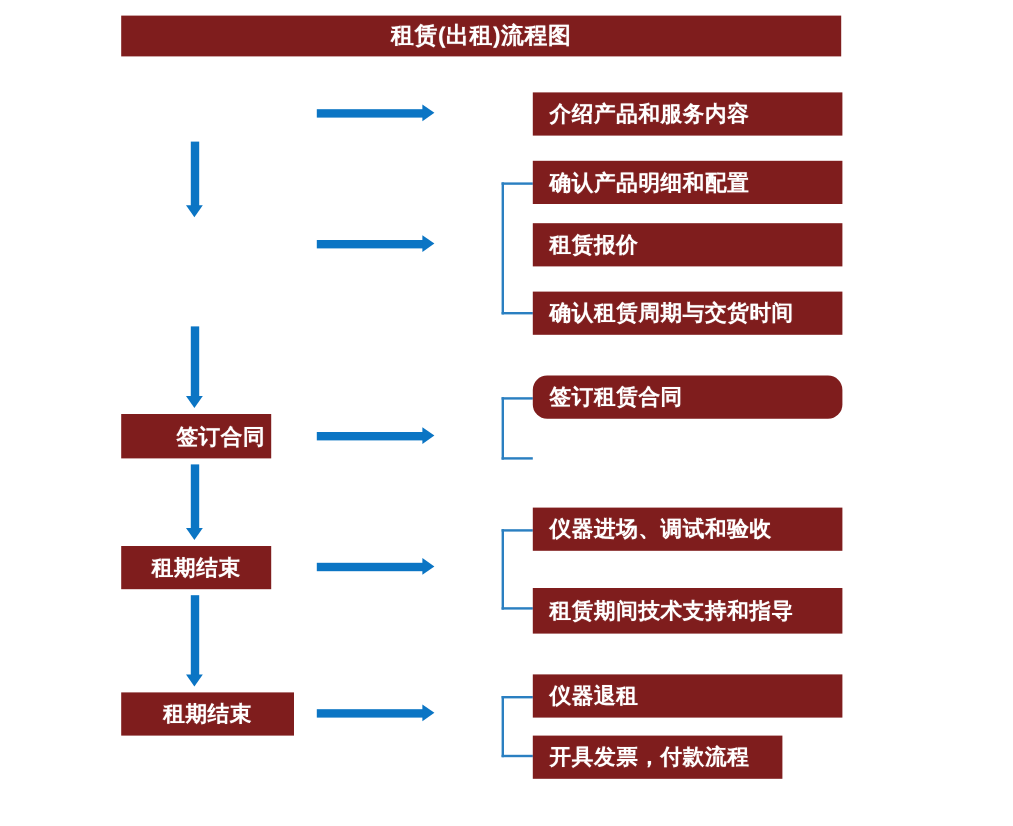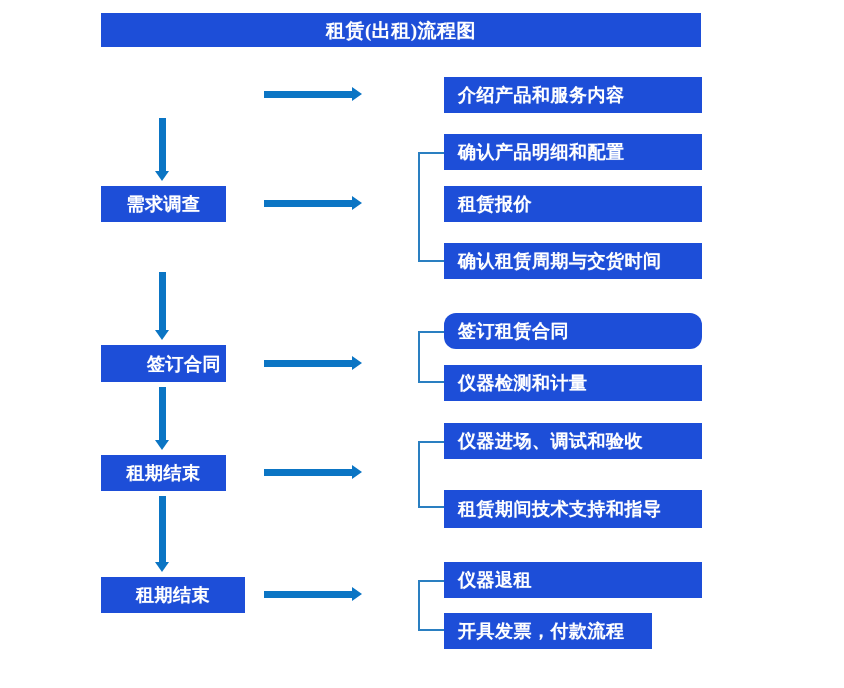--- a/index.html
+++ b/index.html
@@ -12,30 +12,29 @@
   }
   #canvas {
     position: relative;
     width: 844px;
     height: 688px;
     background: #ffffff;
     overflow: hidden;
   }
   .box {
     position: absolute;
-    background: #1d4ed8;
+    background: #7f1d1d;
     color: #ffffff;
     display: flex;
     align-items: center;
     box-sizing: border-box;
     font-weight: bold;
     letter-spacing: 0.5px;
     line-height: 1;
     text-shadow: 0 0 1px rgba(255,255,255,0.35);
-    font-family: Liberation Serif, serif;
   }
   .title-bar {
     justify-content: center;
     font-size: 19px;
   }
   .stage-box {
     justify-content: center;
     font-size: 18px;
   }
   .detail-box {
@@ -99,21 +98,20 @@
   }
 </style>
 </head>
 <body>
 
 <div id="canvas">
 
   <div class="box title-bar" style="left:101px; top:13px; width:600px; height:34px;">租赁(出租)流程图</div>
 
 
-  <div class="box stage-box" style="left:101px; top:186px; width:125px; height:36px;">需求调查</div>
 
   <div class="box stage-box" style="left:101px; top:345px; width:125px; height:37px;padding-left:41px;">签订合同</div>
 
   <div class="box stage-box" style="left:101px; top:455px; width:125px; height:36px;">租期结束</div>
 
   <div class="box stage-box" style="left:101px; top:577px; width:144px; height:36px;">租期结束</div>
 
   <div class="v-arrow" style="left:159px; top:118px; height:63px;">
     <div class="stem"></div>
     <div class="head"></div>
@@ -170,21 +168,20 @@
   <div class="box detail-box" style="left:444px; top:77px; width:258px; height:36px;">介绍产品和服务内容</div>
 
   <div class="box detail-box" style="left:444px; top:134px; width:258px; height:36px;">确认产品明细和配置</div>
 
   <div class="box detail-box" style="left:444px; top:186px; width:258px; height:36px;">租赁报价</div>
 
   <div class="box detail-box" style="left:444px; top:243px; width:258px; height:36px;">确认租赁周期与交货时间</div>
 
   <div class="box detail-box" style="left:444px; top:313px; width:258px; height:36px;border-radius:12px;">签订租赁合同</div>
 
-  <div class="box detail-box" style="left:444px; top:365px; width:258px; height:36px;">仪器检测和计量</div>
 
   <div class="box detail-box" style="left:444px; top:423px; width:258px; height:36px;">仪器进场、调试和验收</div>
 
   <div class="box detail-box" style="left:444px; top:490px; width:258px; height:38px;">租赁期间技术支持和指导</div>
 
   <div class="box detail-box" style="left:444px; top:562px; width:258px; height:36px;">仪器退租</div>
 
   <div class="box detail-box" style="left:444px; top:613px; width:208px; height:36px;">开具发票，付款流程</div>
 
 </div>

